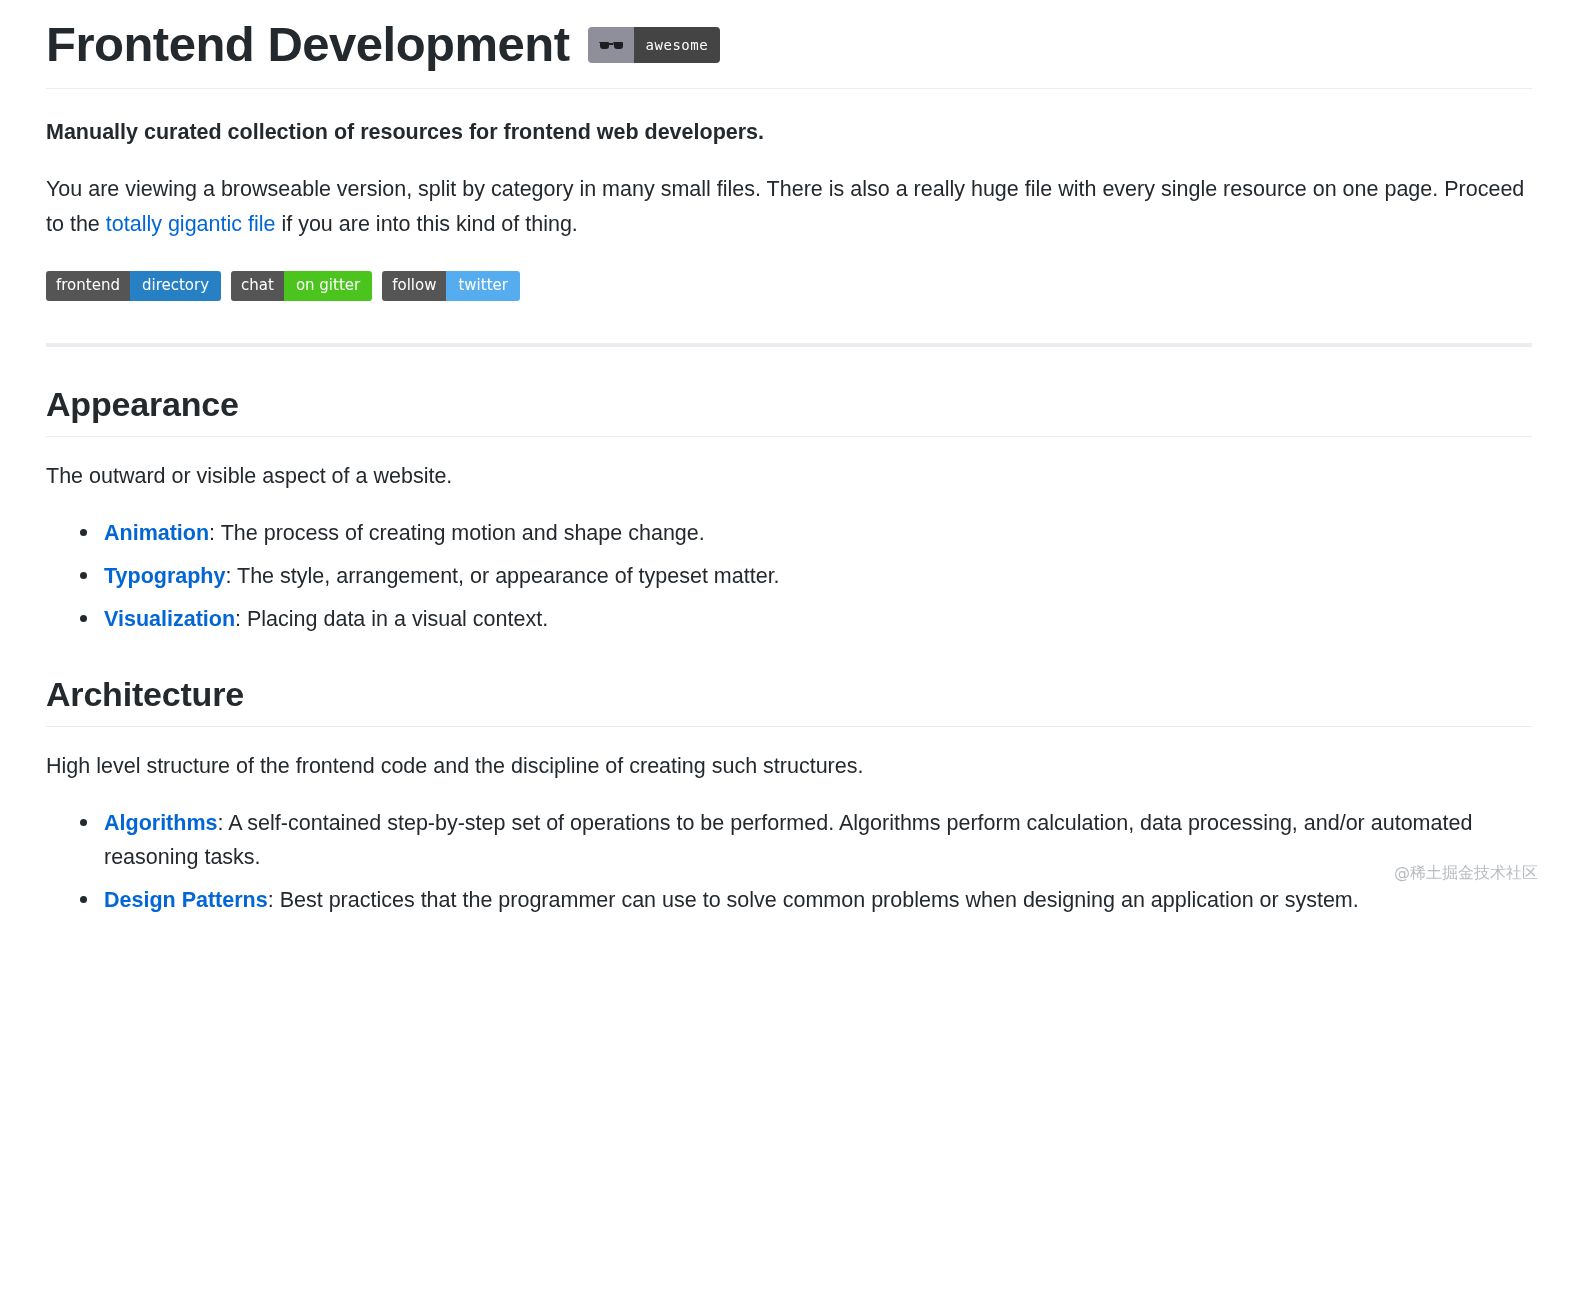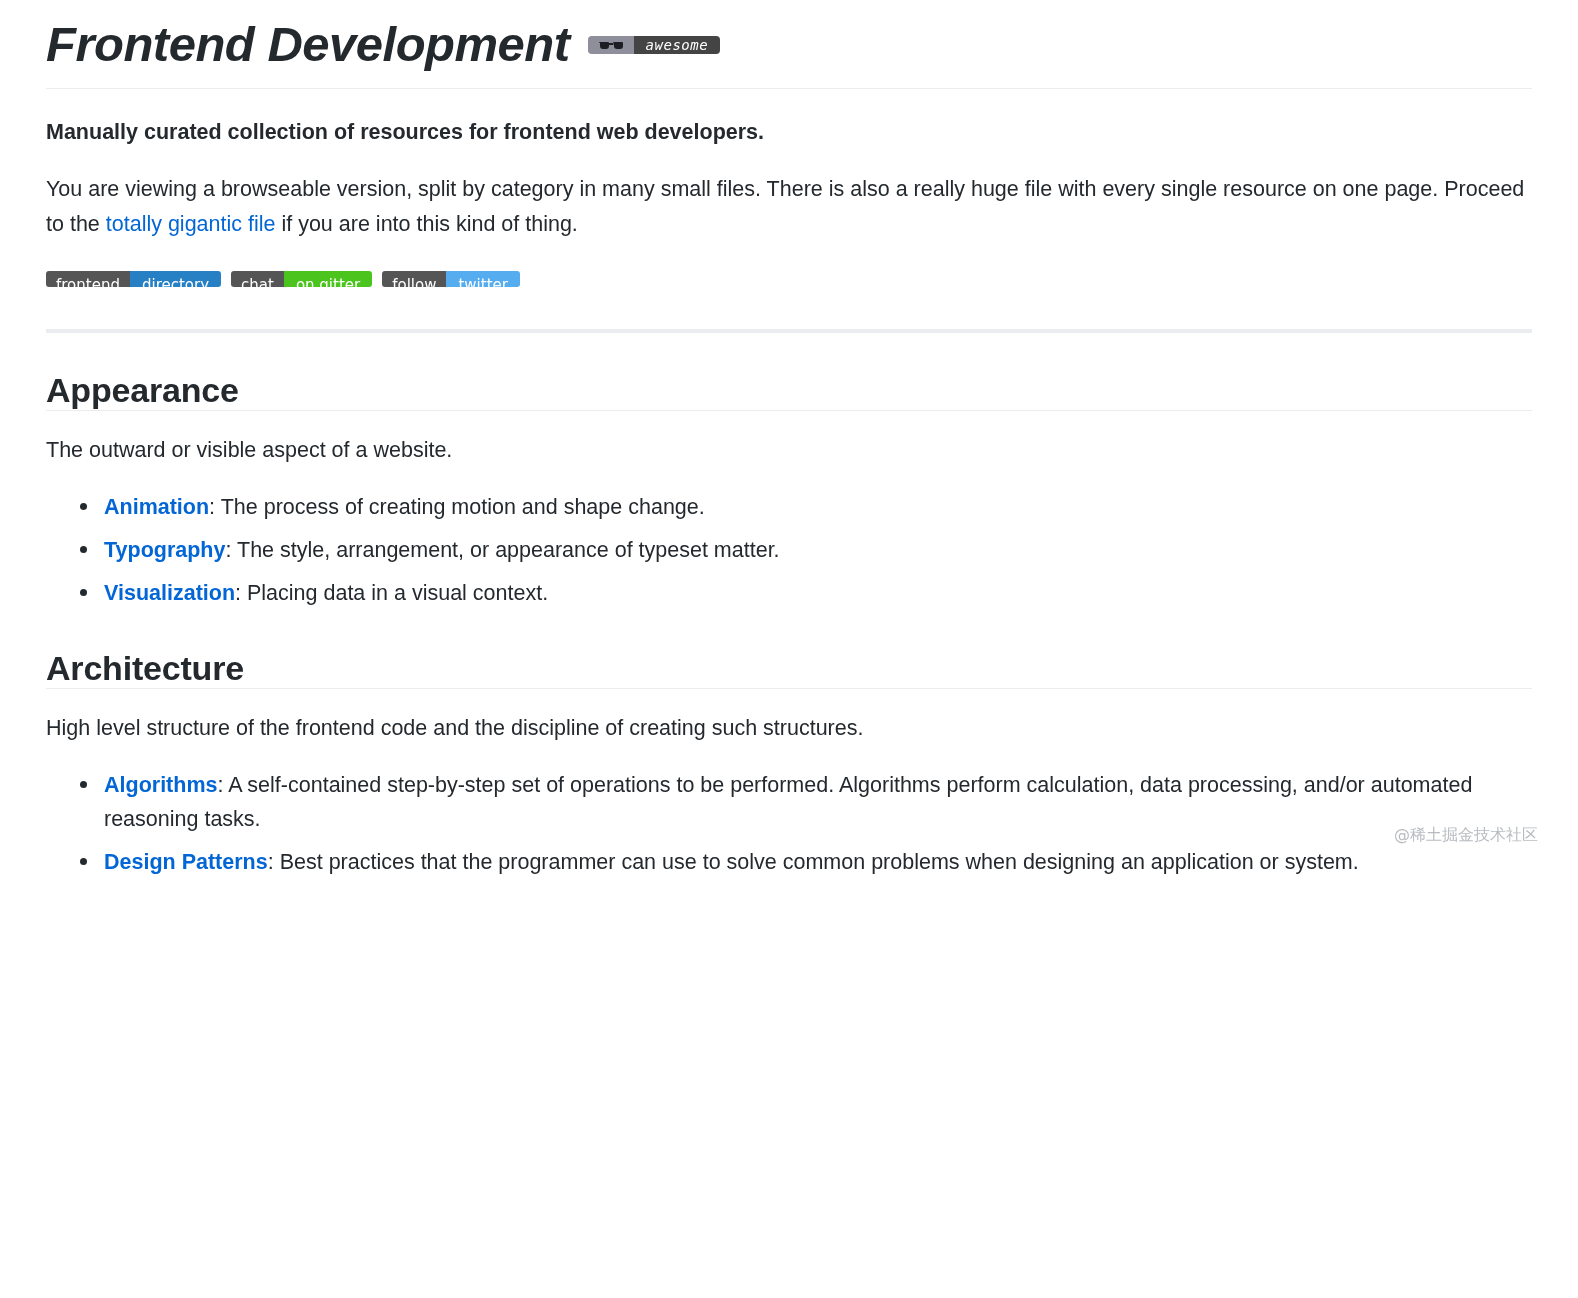--- a/index.html
+++ b/index.html
@@ -20,36 +20,35 @@
     position: relative;
   }
 
   
   .title-row {
     display: flex;
     align-items: center;
     gap: 18px;
     padding-bottom: 16px;
     border-bottom: 1px solid #eaecef;
-    font-style: italic;
   }
   h1.page-title {
     font-size: 49px;
     line-height: 1.1;
     font-weight: bold;
     margin: 0;
     letter-spacing: -0.5px;
     color: #24292e;
   }
 
   
   .awesome-badge {
     display: inline-flex;
     align-items: stretch;
-    height: 18px;
+    height: 36px;
     border-radius: 4px;
     overflow: hidden;
     font-size: 15px;
     font-family: "DejaVu Sans Mono", monospace;
     box-shadow: 0 0 0 1px rgba(0,0,0,0.12) inset;
   }
   .awesome-badge .left {
     background: #8f8f9c;
     display: flex;
     align-items: center;
@@ -90,21 +89,21 @@
 
   
   .badges {
     display: flex;
     gap: 10px;
     margin: 30px 0 0 0;
     flex-wrap: wrap;
   }
   .shield {
     display: inline-flex;
-    height: 16px;
+    height: 30px;
     border-radius: 3px;
     overflow: hidden;
     font-size: 15px;
     font-family: "DejaVu Sans", sans-serif;
     line-height: 28px;
   }
   .shield .lbl {
     background: #555555;
     color: #ffffff;
     padding: 0 10px;
@@ -118,20 +117,21 @@
     border: 0;
     border-top: 4px solid #eaecef;
     margin: 42px 0 0 0;
   }
 
   
   h2.section {
     font-size: 34px;
     font-weight: bold;
     margin: 38px 0 0 0;
+    padding-bottom: 12px;
     border-bottom: 1px solid #eaecef;
     color: #24292e;
     letter-spacing: -0.2px;
   }
 
   ul.items {
     margin: 22px 0 0 0;
     padding-left: 58px;
     list-style: none;
   }

